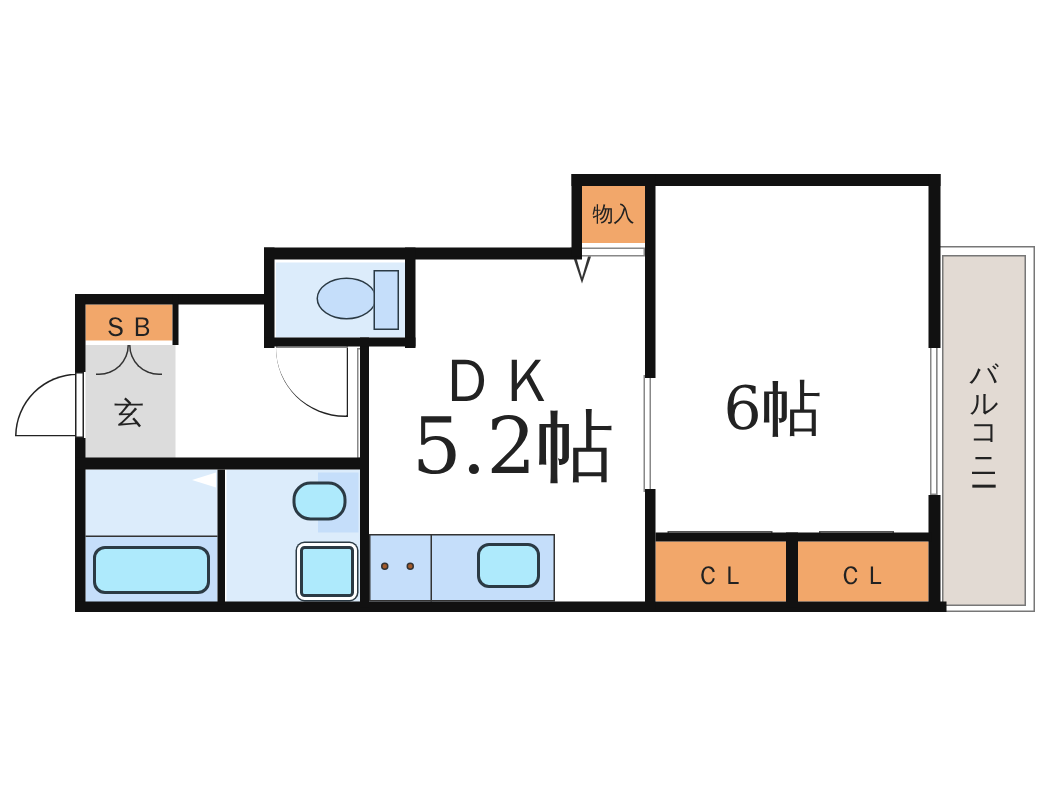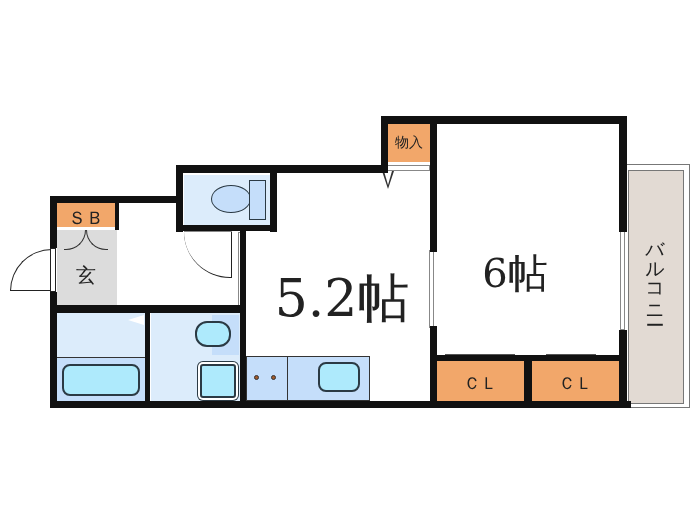--- a/index.html
+++ b/index.html
@@ -50,20 +50,21 @@
   <div class="abs" style="left:184px;top:232px;width:48px;height:46px;border-right:1.5px solid #222;border-bottom:1.5px solid #222;border-bottom-left-radius:48px;"></div>
   <div class="abs" style="left:184px;top:228px;width:48px;height:4px;background:#fff;border:1px solid #888;"></div>
   <div class="abs" style="left:238px;top:232px;width:5px;height:74px;background:#fff;border:1px solid #888;"></div>
 
   <div class="abs lb2" style="left:246px;top:356px;width:124px;height:45px;border:1px solid #333;"></div>
   <div class="abs" style="left:287px;top:356px;width:1px;height:45px;background:#333;"></div>
   <div class="abs" style="left:254px;top:375px;width:5px;height:5px;border-radius:50%;background:#a35a2a;border:1px solid #333;"></div>
   <div class="abs" style="left:271px;top:375px;width:5px;height:5px;border-radius:50%;background:#a35a2a;border:1px solid #333;"></div>
   <div class="abs aqua" style="left:318px;top:362px;width:42px;height:30px;"></div>
 
+  <div class="lbl" style="left:272px;top:232px;width:120px;font-size:40px;line-height:44px;">ＤＫ</div>
   <div class="lbl" style="left:272px;top:276px;width:140px;font-size:52px;line-height:44px;">5.2帖</div>
 
   <div class="abs orange" style="left:388px;top:124px;width:42px;height:38px;"></div>
   <div class="lbl" style="left:388px;top:134px;width:42px;font-size:14px;">物入</div>
   <div class="abs" style="left:380px;top:165px;width:50px;height:6px;background:#fff;border:1px solid #888;"></div>
   <div class="abs" style="left:382px;top:171px;width:0;height:0;border-left:6px solid transparent;border-right:6px solid transparent;border-top:18px solid #333;"></div>
   <div class="abs" style="left:384px;top:171px;width:0;height:0;border-left:4px solid transparent;border-right:4px solid transparent;border-top:14px solid #fff;"></div>
 
   <div class="lbl" style="left:455px;top:250px;width:120px;font-size:40px;line-height:46px;">6帖</div>
 

